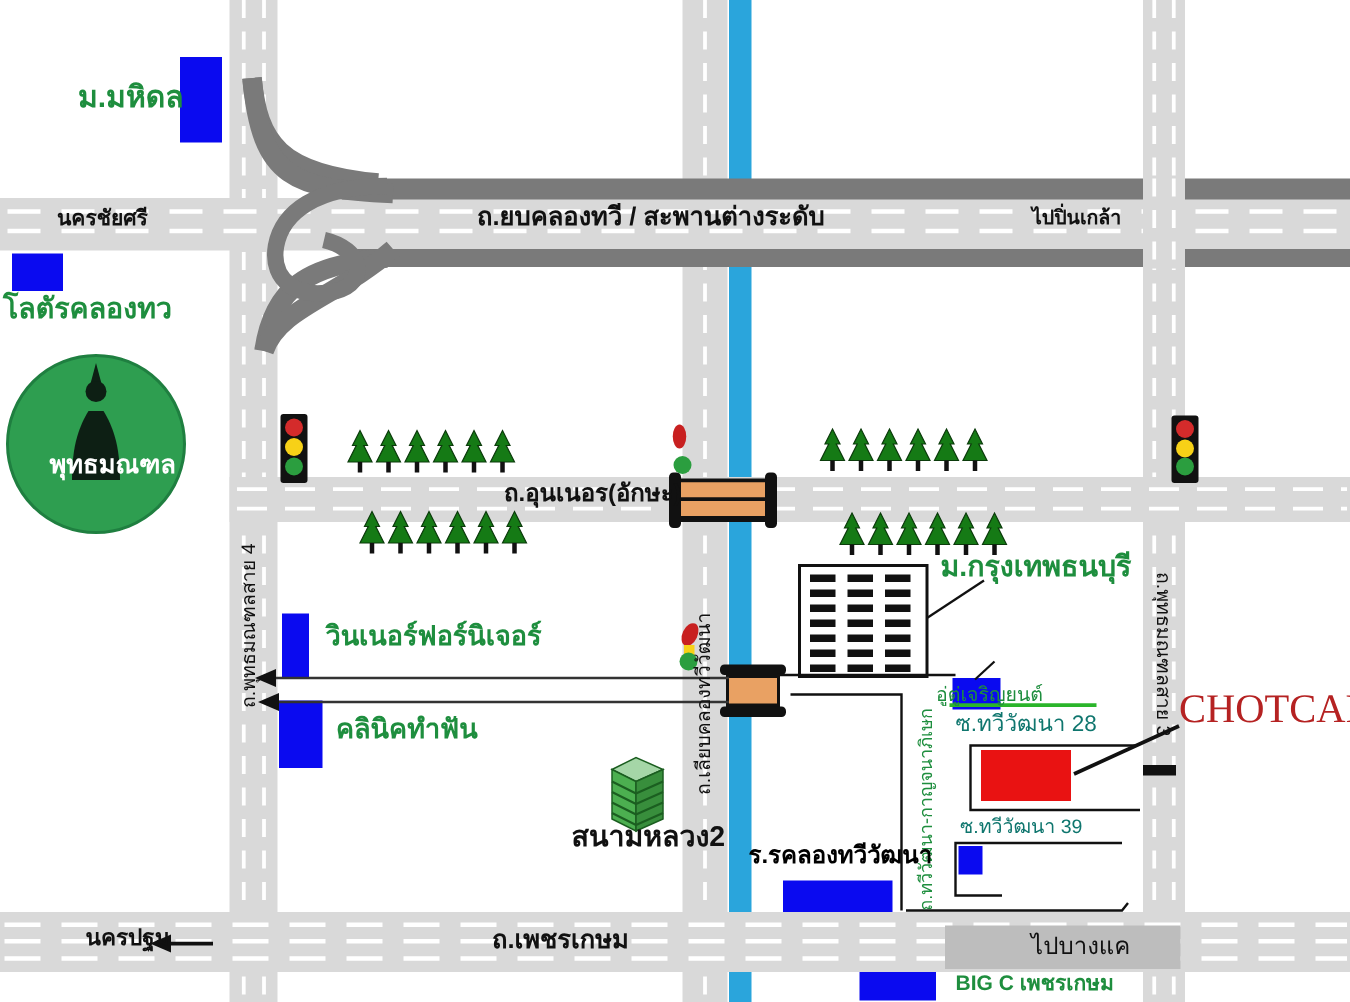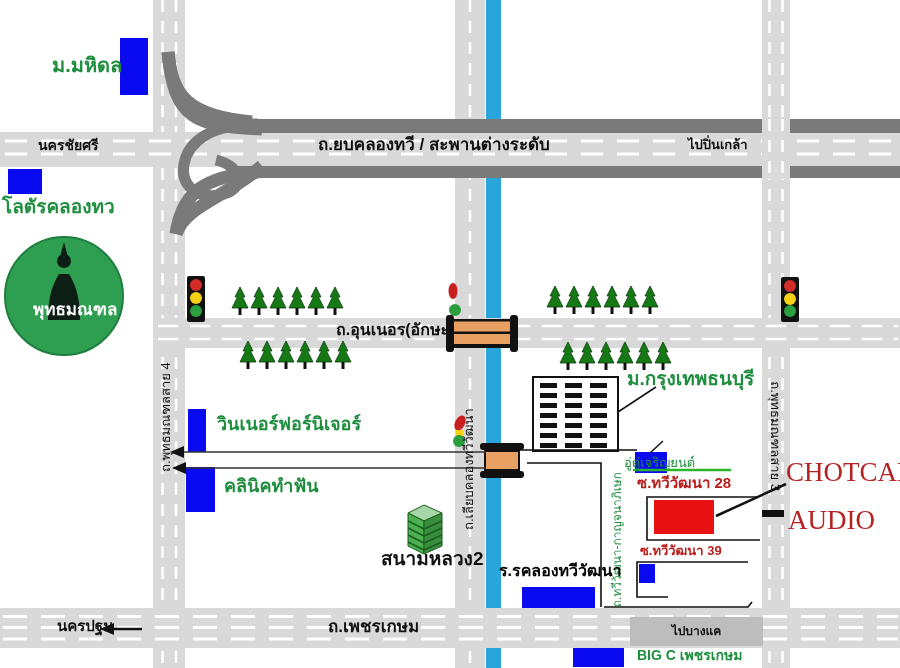--- a/index.html
+++ b/index.html
@@ -4,28 +4,28 @@
 <style>
   html,body{margin:0;padding:0;background:#fff;}
   .map{position:relative;width:900px;height:668px;overflow:hidden;background:#fff;
        font-family:"Liberation Sans","DejaVu Sans",sans-serif;}
   .map svg{position:absolute;left:0;top:0;}
   .lbl{position:absolute;white-space:nowrap;line-height:1.1;}
   .bold{font-weight:bold;}
   .green{color:#1E8E3E;}
   .black{color:#111;}
   .white{color:#fff;}
-  .maroon{color:#b91c1c;font-weight:bold;}
+  .maroon{color:#0f766e;}
   .teal{color:#000000;}
   .red{color:#B52222;}
   .serif{font-family:"Liberation Serif","DejaVu Serif",serif;}
   .vert{transform:rotate(-90deg);transform-origin:center;text-align:center;}
   .vert-cw{transform:rotate(90deg);transform-origin:center;text-align:center;}
   .graybox{position:absolute;background:#BDBDBD;color:#111;text-align:center;
-           font-size:12px;font-weight:bold;}
+           font-size:16px;font-weight:normal;padding-left:24px;}
 </style>
 </head>
 <body>
 
 <div class="map">
 
 <svg width="900" height="668" viewBox="0 0 900 668">
   <defs>
     <g id="tree">
       <polygon points="8,0 13,10 10.5,10 16,21 0,21 5.5,10 3,10" fill="#157A15" stroke="#0B3B0B" stroke-width="0.8"></polygon>
@@ -250,21 +250,20 @@
 <div class="lbl black bold" style="left:38px;top:138px;font-size:14px;">นครชัยศรี</div>
 <div class="lbl black bold" style="left:318px;top:136px;font-size:17px;">ถ.ยบคลองทวี   /   สะพานต่างระดับ</div>
 <div class="lbl black bold" style="left:688px;top:138px;font-size:13px;">ไปปิ่นเกล้า</div>
 <div class="lbl white bold" style="left:33px;top:301px;font-size:17px;">พุทธมณฑล</div>
 <div class="lbl black bold" style="left:336px;top:321px;font-size:16px;">ถ.อุนเนอร(อักษะ)</div>
 <div class="lbl black vert" style="left:106px;top:410px;width:120px;font-size:13px;">ถ.พุทธมณฑลสาย 4</div>
 <div class="lbl black vert-cw" style="left:715px;top:429px;width:120px;font-size:13px;">ถ.พุทธมณฑลสาย 3</div>
 <div class="lbl black vert" style="left:392px;top:462px;width:155px;font-size:13px;">ถ.เลียบคลองทวีวัฒนา</div>
 <div class="lbl green bold" style="left:627px;top:369px;font-size:19px;">ม.กรุงเทพธนบุรี</div>
 <div class="lbl red serif" style="left:786px;top:458px;font-size:27px;">CHOTCAR</div>
-<div class="lbl red serif" style="left:788px;top:506px;font-size:27px;">AUDIO</div>
 <div class="lbl green bold" style="left:217px;top:415px;font-size:18px;">วินเนอร์ฟอร์นิเจอร์</div>
 <div class="lbl green bold" style="left:224px;top:477px;font-size:18px;">คลินิคทำฟัน</div>
 <div class="lbl green" style="left:624px;top:428px;font-size:13px;margin-top:28px;">อู่ตู่เจริญยนต์</div>
 <div class="lbl maroon" style="left:637px;top:475px;font-size:15px;">ซ.ทวีวัฒนา 28</div>
 <div class="lbl maroon" style="left:640px;top:544px;font-size:13px;">ซ.ทวีวัฒนา 39</div>
 <div class="lbl green bold" style="left:661px;top:575px;font-size:23px;margin-top:41px;">7eleven</div>
 <div class="lbl green vert" style="left:548px;top:533px;width:140px;font-size:12px;">ถ.ทวีวัฒนา-กาญจนาภิเษก</div>
 <div class="lbl teal bold" style="left:499px;top:562px;font-size:16px;">ร.รคลองทวีวัฒนา</div>
 <div class="lbl black bold" style="left:381px;top:549px;font-size:19px;">สนามหลวง2</div>
 <div class="lbl black bold" style="left:57px;top:618px;font-size:15px;">นครปฐม</div>

